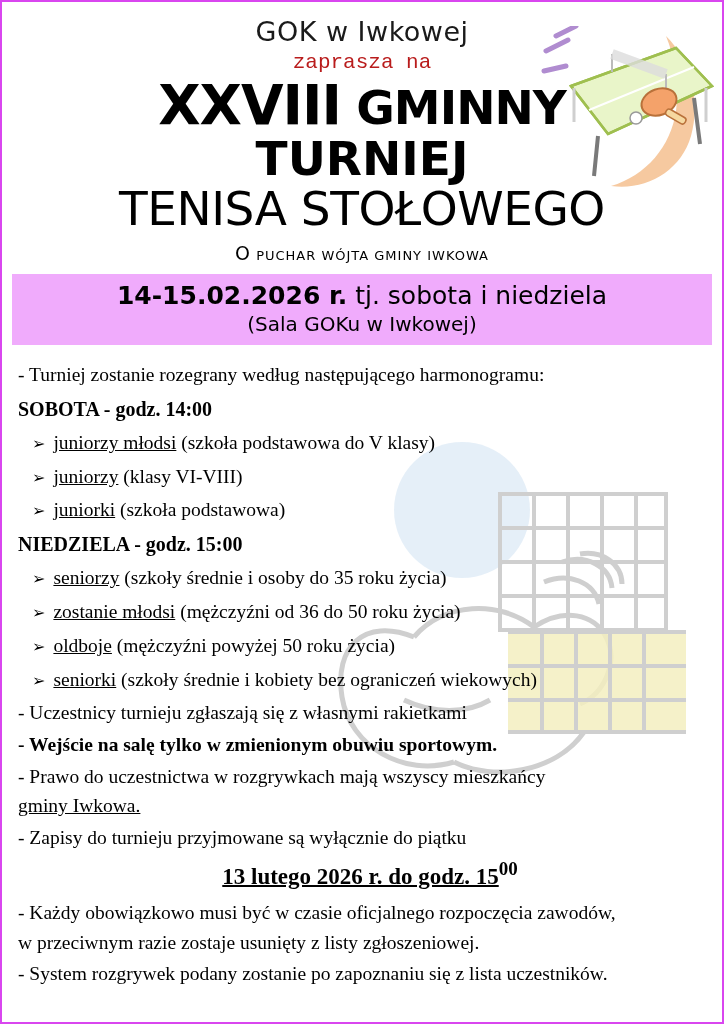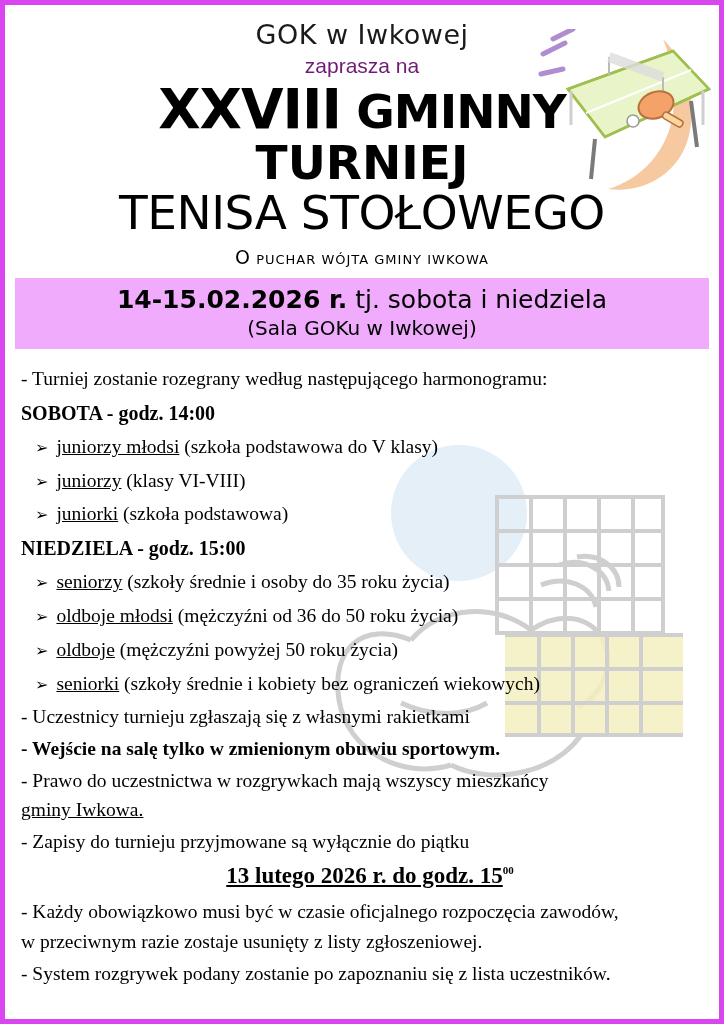--- a/index.html
+++ b/index.html
@@ -12,21 +12,21 @@
     background: #ffffff;
     font-family: "Liberation Serif", serif;
     color: #000000;
     overflow: hidden;
     position: relative;
   }
   .poster {
     position: relative;
     width: 724px;
     height: 1024px;
-    border: 5px solid #d946ef;
+    border: 2px solid #d946ef;
     box-sizing: border-box;
     overflow: hidden;
   }
 
   
   .art {
     position: absolute;
     pointer-events: none;
   }
   
@@ -52,24 +52,24 @@
     text-align: center;
     padding-top: 14px;
   }
   .hdr-line1 {
     font-family: "DejaVu Sans", sans-serif;
     font-size: 27px;
     letter-spacing: .5px;
     color: #1a1a1a;
   }
   .hdr-line2 {
-    font-family: Liberation Sans, sans-serif;
+    font-family: Liberation Mono, monospace;
     font-size: 21px;
     margin-top: 4px;
-    color: #701a75;
+    color: #b91c1c;
   }
   .title-block {
     margin-top: 2px;
     line-height: 1.06;
   }
   .title-1 {
     font-family: "DejaVu Sans", sans-serif;
     font-weight: bold;
     font-size: 47px;
     letter-spacing: -1px;
@@ -156,21 +156,21 @@
     line-height: 1;
     flex: 0 0 auto;
   }
   .deadline {
     font-weight: bold;
     font-size: 23px;
     text-align: center;
     margin: 4px 0 6px 0;
   }
   .deadline sup {
-    font-size: 11px;
+    font-size: 19px;
     vertical-align: super;
   }
   .tight {
     margin: 2px 0;
   }
 </style>
 </head>
 <body>
 
 <div class="poster">
@@ -276,21 +276,21 @@
     </div>
 
     <div class="day-head">NIEDZIELA - godz. 15:00</div>
 
     <div class="bullet">
       <span class="arrow">➢</span>
       <span><span class="u">seniorzy</span><span> (szkoły średnie i osoby do 35 roku życia)</span></span>
     </div>
     <div class="bullet">
       <span class="arrow">➢</span>
-      <span><span class="u">oldboje młodsi</span><span> (mężczyźni od 36 do 50 roku życia)</span></span>
+      <span><span class="u">zostanie młodsi</span><span> (mężczyźni od 36 do 50 roku życia)</span></span>
     </div>
     <div class="bullet">
       <span class="arrow">➢</span>
       <span><span class="u">oldboje</span><span> (mężczyźni powyżej 50 roku życia)</span></span>
     </div>
     <div class="bullet">
       <span class="arrow">➢</span>
       <span><span class="u">seniorki</span><span> (szkoły średnie i kobiety bez ograniczeń wiekowych)</span></span>
     </div>
 

